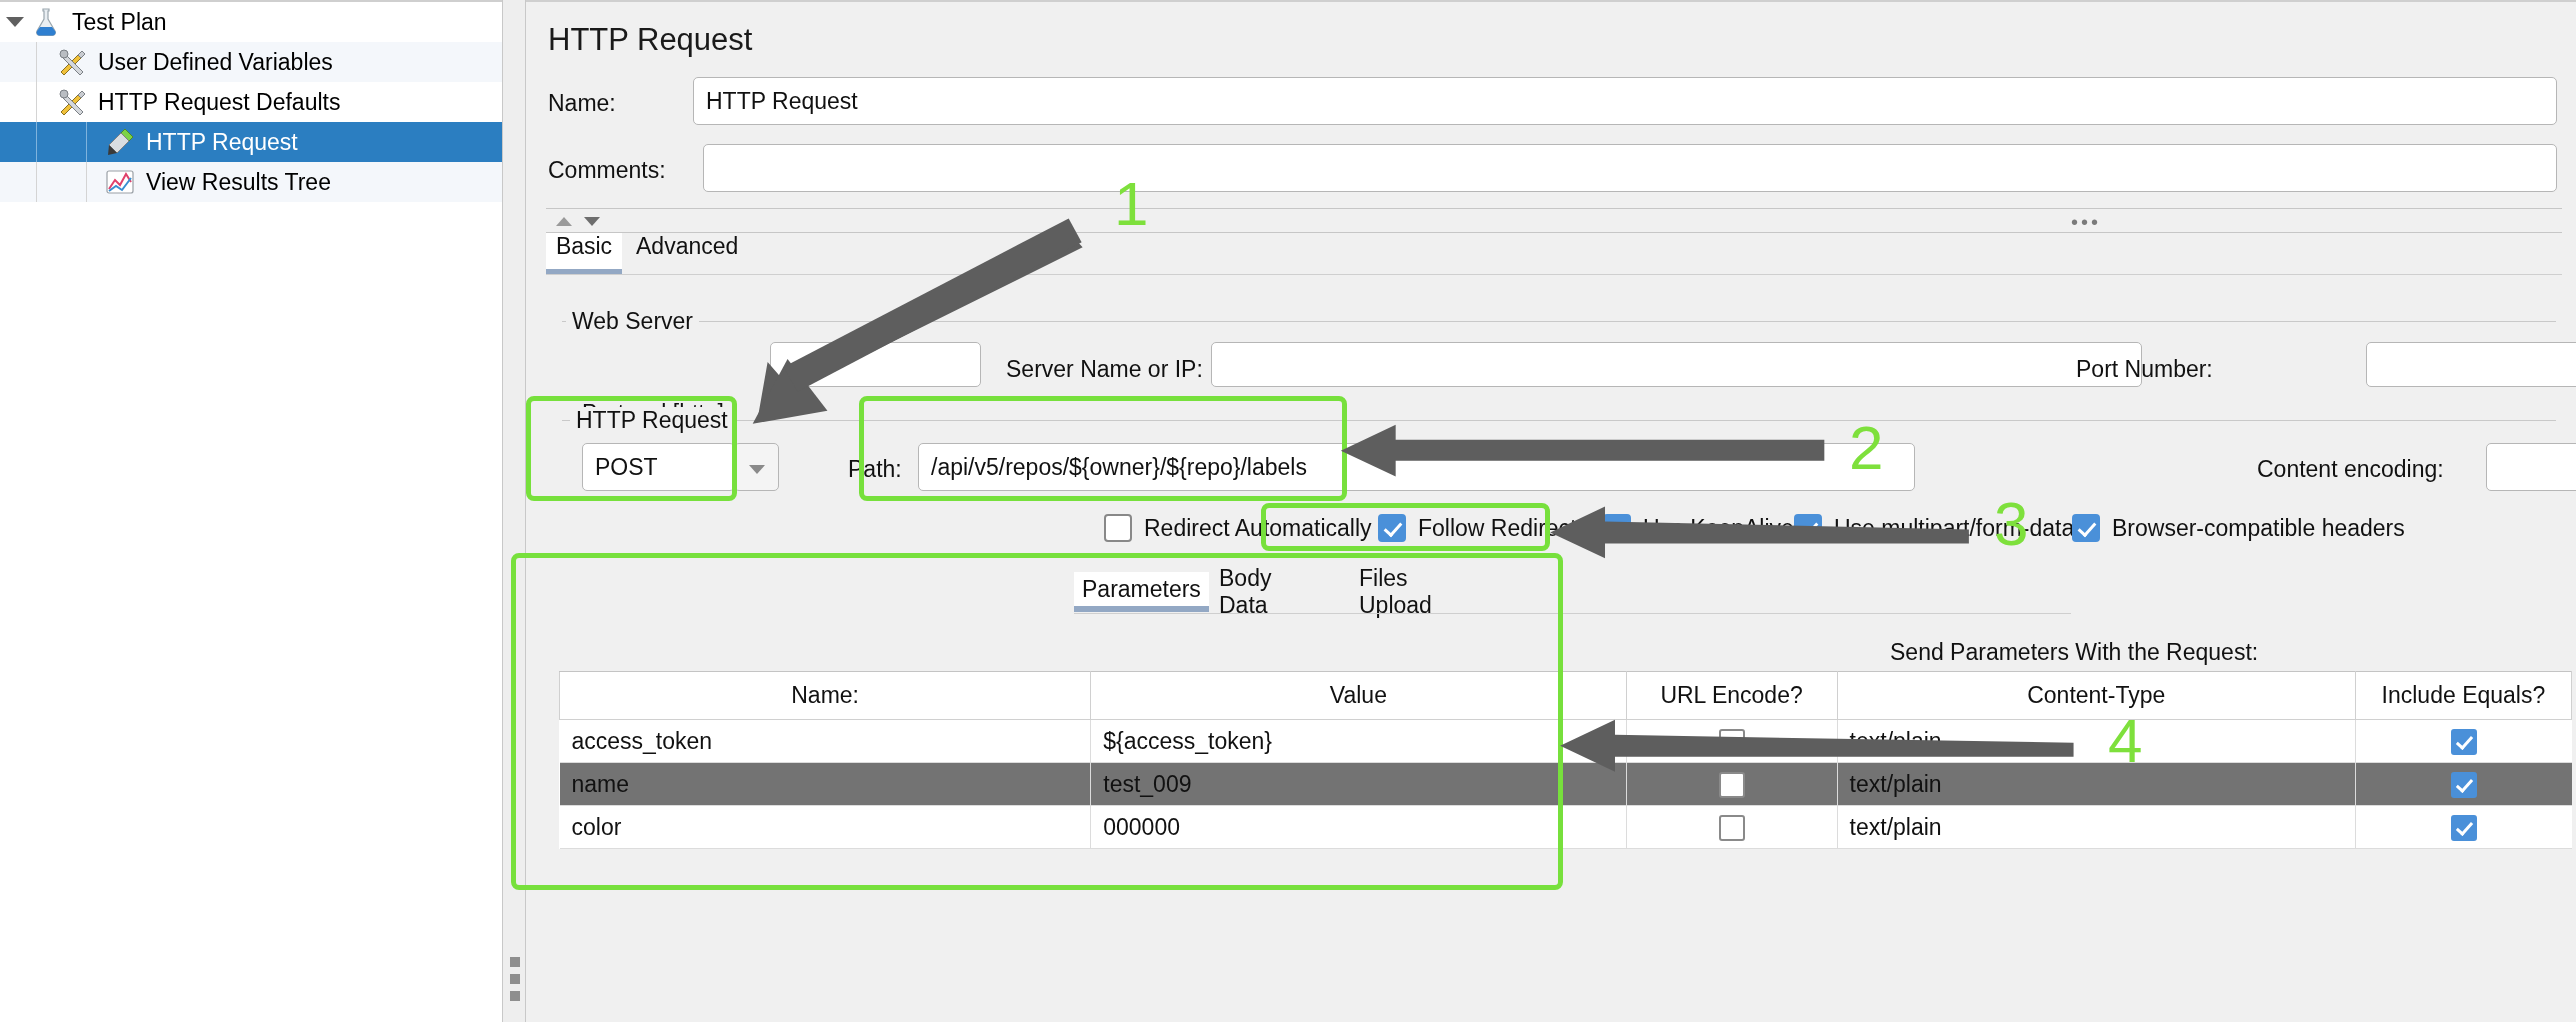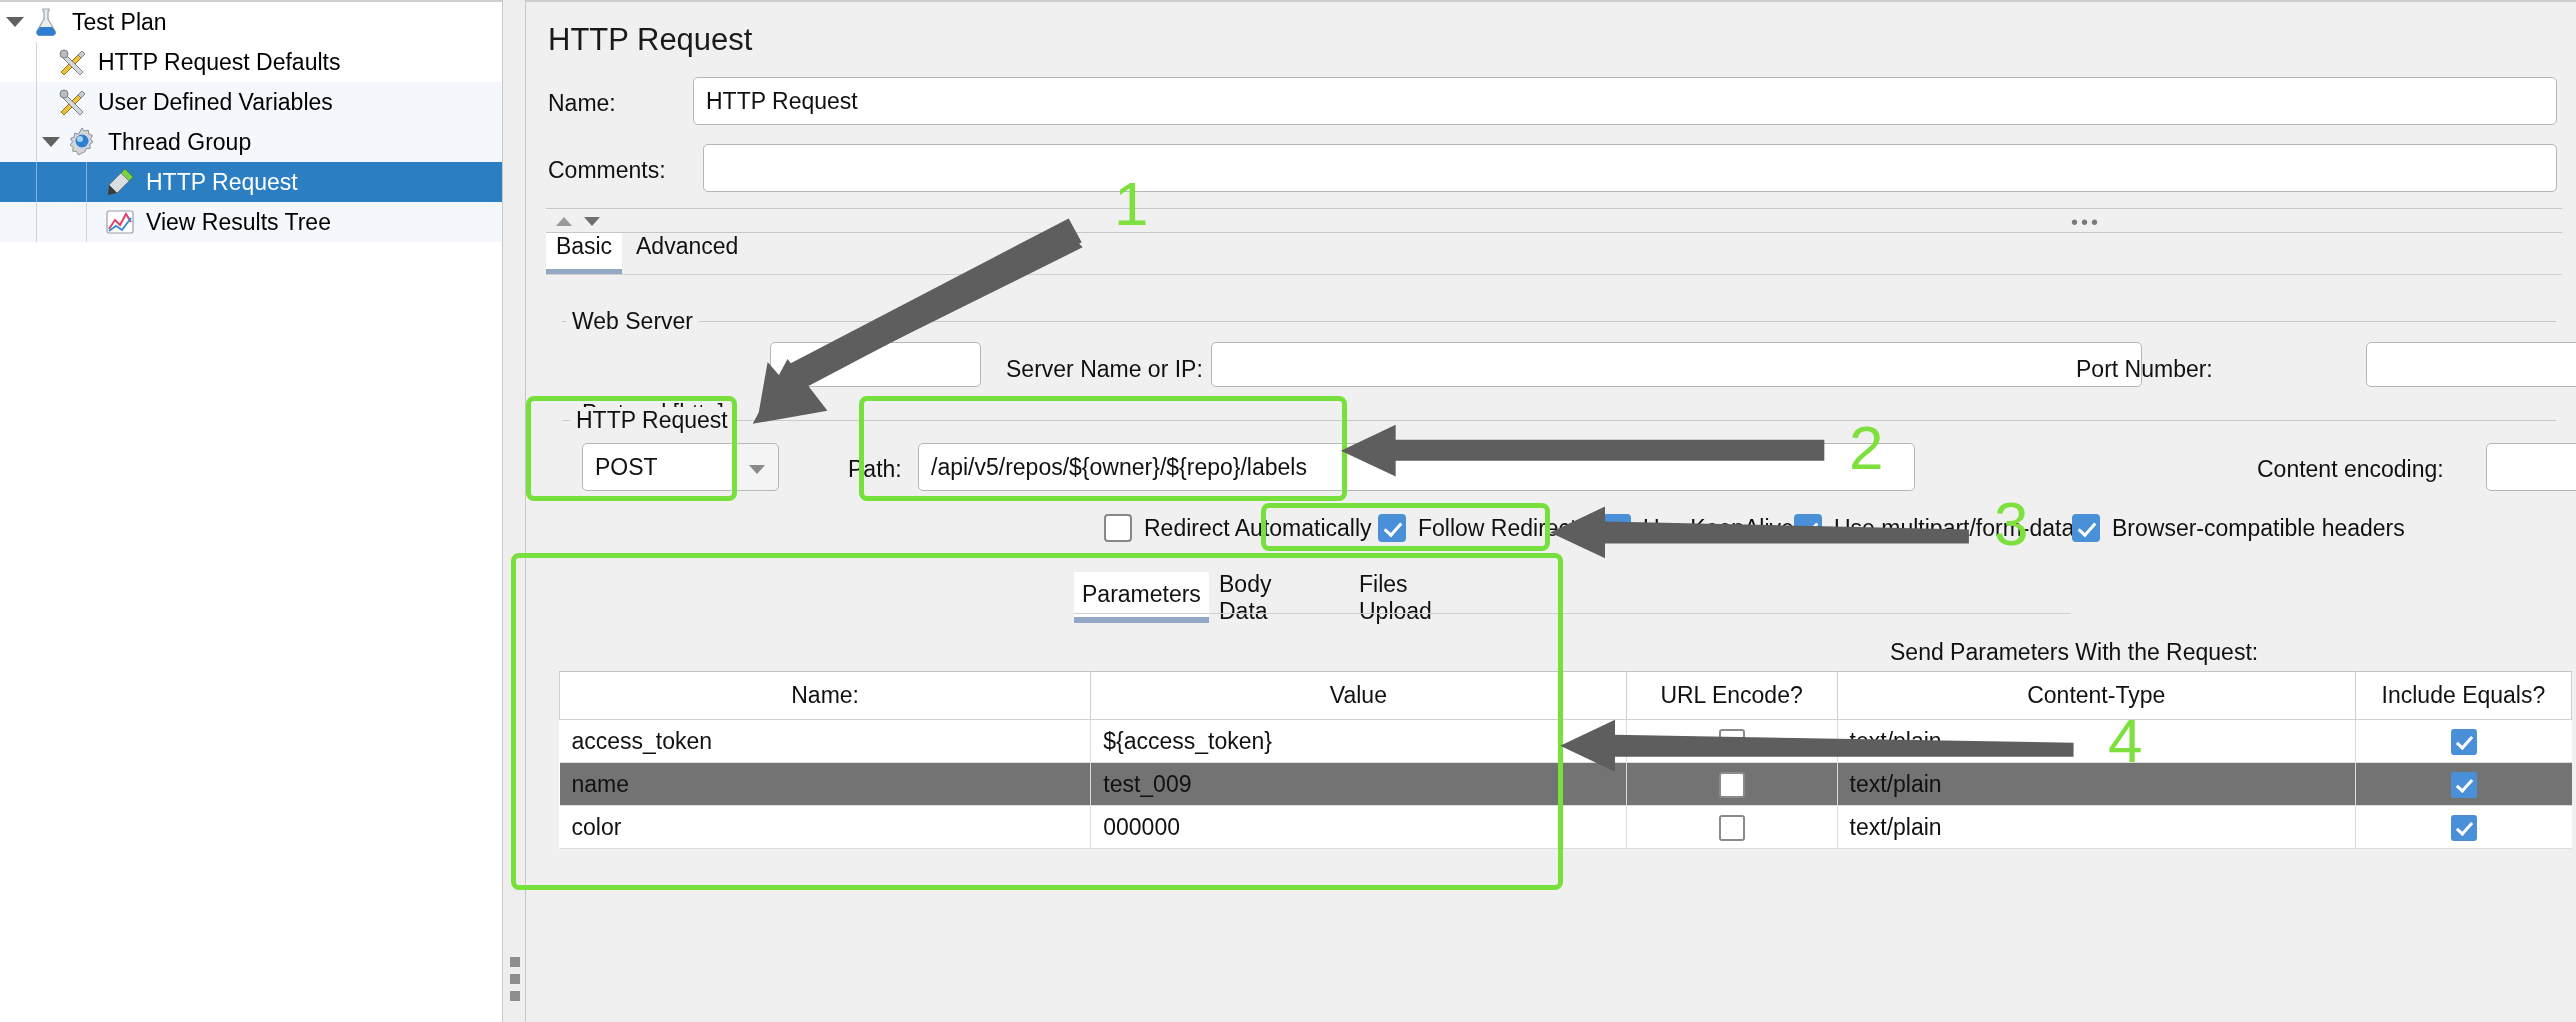--- a/index.html
+++ b/index.html
@@ -238,21 +238,21 @@
   #cb-keepalive { left: 1077px; top: 512px; }
   #cb-multipart { left: 1268px; top: 512px; }
   #cb-browser   { left: 1546px; top: 512px; }
 
   
   #param-tabs {
     position: absolute; left: 548px; top: 570px;
     height: 42px;
   }
   .ptab {
-    position: absolute; top: 0; height: 51px;
+    position: absolute; top: 0; height: 40px;
     font-size: 23px; color: #111;
     display: flex; align-items: center;
     padding: 0 8px;
   }
   .ptab.active {
     background: #ffffff;
     border-bottom: 6px solid #93a8c4;
   }
   #ptabline {
     position: absolute; left: 548px; top: 611px;
@@ -337,60 +337,48 @@
 
     <div class="tree-row" style="padding-left:6px;">
       <span class="twisty"></span>
       <span class="node-icon">
         <svg width="32" height="32" viewBox="0 0 32 32">
           <path d="M13 3h6v2h-1v8l7 12a3 3 0 0 1-2.6 4.5H9.6A3 3 0 0 1 7 25l7-12V5h-1z" fill="#e9eef2" stroke="#9aa6ad" stroke-width="1.2"></path>
           <path d="M10 21h12l3.4 4.5A3 3 0 0 1 22.4 29.5H9.6A3 3 0 0 1 7 25z" fill="#2f7fd0"></path>
         </svg>
       </span>
       <span class="node-label">Test Plan</span>
+    </div>
+
+    <div class="tree-row alt" style="padding-left:56px;">
+      <span class="guide" style="left:36px;"></span>
+      <span class="node-icon">
+        <svg width="32" height="32" viewBox="0 0 32 32">
+          <path d="M5 26 L22 9 l3 3 L8 29z" fill="#f0c13b" stroke="#8a7020" stroke-width="1"></path>
+          <path d="M26 5 L29 8 l-4 4 -3-3z" fill="#c9ccd1" stroke="#7b8085" stroke-width="1"></path>
+          <path d="M27 26 L10 9 l-3 3 17 17z" fill="#d5d8dc" stroke="#7b8085" stroke-width="1"></path>
+          <circle cx="8" cy="8" r="4" fill="#b9bdc2" stroke="#7b8085" stroke-width="1"></circle>
+        </svg>
+      </span>
+      <span class="node-label">User Defined Variables</span>
     </div>
 
     <div class="tree-row" style="padding-left:56px;">
       <span class="guide" style="left:36px;"></span>
       <span class="node-icon">
         <svg width="32" height="32" viewBox="0 0 32 32">
           <path d="M5 26 L22 9 l3 3 L8 29z" fill="#f0c13b" stroke="#8a7020" stroke-width="1"></path>
           <path d="M26 5 L29 8 l-4 4 -3-3z" fill="#c9ccd1" stroke="#7b8085" stroke-width="1"></path>
           <path d="M27 26 L10 9 l-3 3 17 17z" fill="#d5d8dc" stroke="#7b8085" stroke-width="1"></path>
           <circle cx="8" cy="8" r="4" fill="#b9bdc2" stroke="#7b8085" stroke-width="1"></circle>
         </svg>
       </span>
       <span class="node-label">HTTP Request Defaults</span>
     </div>
 
-    <div class="tree-row alt" style="padding-left:56px;">
-      <span class="guide" style="left:36px;"></span>
-      <span class="node-icon">
-        <svg width="32" height="32" viewBox="0 0 32 32">
-          <path d="M5 26 L22 9 l3 3 L8 29z" fill="#f0c13b" stroke="#8a7020" stroke-width="1"></path>
-          <path d="M26 5 L29 8 l-4 4 -3-3z" fill="#c9ccd1" stroke="#7b8085" stroke-width="1"></path>
-          <path d="M27 26 L10 9 l-3 3 17 17z" fill="#d5d8dc" stroke="#7b8085" stroke-width="1"></path>
-          <circle cx="8" cy="8" r="4" fill="#b9bdc2" stroke="#7b8085" stroke-width="1"></circle>
-        </svg>
-      </span>
-      <span class="node-label">User Defined Variables</span>
-    </div>
-
-    <div class="tree-row alt" style="padding-left:40px;">
-      <span class="guide" style="left:36px;"></span>
-      <span class="twisty" style="margin-left:2px;"></span>
-      <span class="node-icon">
-        <svg width="32" height="32" viewBox="0 0 32 32">
-          <path d="M16 2l2.4 3.1 3.8-1 .6 3.9 3.6 1.6-1.9 3.4 2.4 3.1-3.2 2.3.6 3.9-3.9.3-1.9 3.4L16 27l-3.5 1.9-1.9-3.4-3.9-.3.6-3.9L4.1 19l2.4-3.1-1.9-3.4L8.2 11l.6-3.9 3.8 1z" fill="#d2d6da" stroke="#8a9096" stroke-width="1"></path>
-          <circle cx="16" cy="15" r="6.5" fill="#2f7fd0"></circle>
-          <circle cx="14" cy="13" r="3" fill="#a9d2f5"></circle>
-        </svg>
-      </span>
-      <span class="node-label">Thread Group</span>
-    </div>
 
     <div class="tree-row selected" style="padding-left:104px;">
       <span class="guide" style="left:36px;background:#7fb3dd;"></span>
       <span class="guide" style="left:86px;background:#7fb3dd;"></span>
       <span class="node-icon">
         <svg width="32" height="32" viewBox="0 0 32 32">
           <path d="M21 3l8 8-4 4-8-8z" fill="#7cd246" stroke="#4d8a27" stroke-width="1"></path>
           <path d="M17 7l8 8-12 12-8-8z" fill="#d9dde1" stroke="#7b8085" stroke-width="1"></path>
           <path d="M5 19l8 8-9 2z" fill="#3a3a3a"></path>
         </svg>

